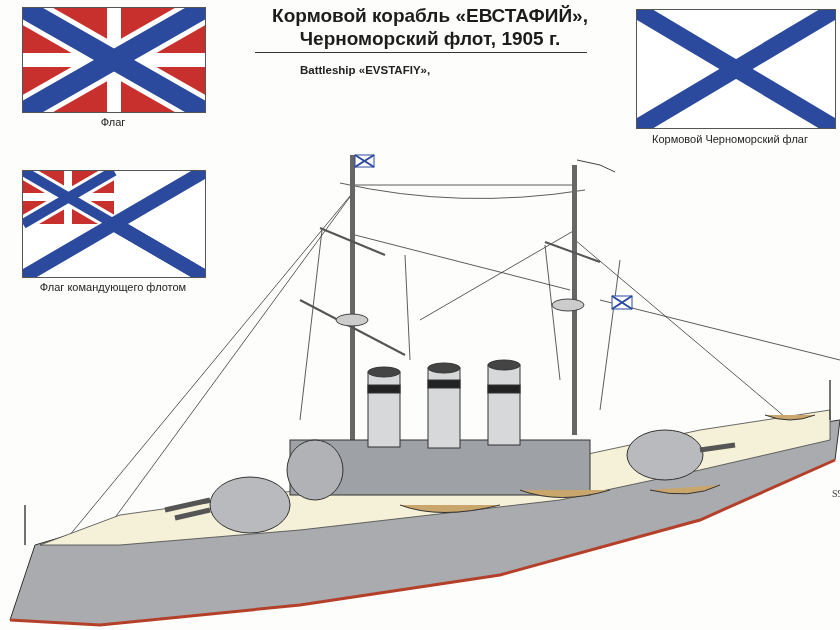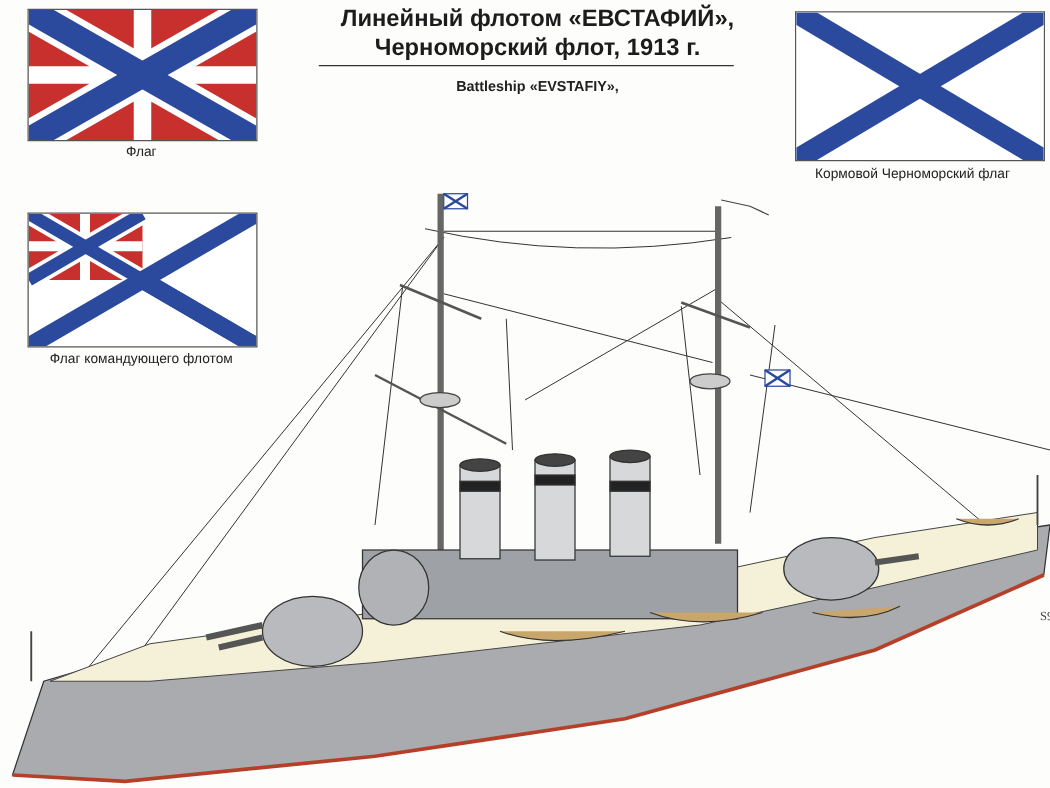--- a/index.html
+++ b/index.html
@@ -10,34 +10,34 @@
     position: relative;
   }
   .abs { position: absolute; }
   .title {
     left: 240px; top: 4px; width: 380px;
     text-align: center; font-weight: bold; font-size: 19px; line-height: 23px; color: #1c1c1c;
   }
   .rule { left: 255px; top: 52px; width: 332px; height: 1px; background: #333; }
   .subtitle {
     left: 300px; top: 62px; width: 260px;
-    text-align: center; font-weight: bold; font-size: 11.5px; line-height: 16px; color: #222;
+    font-weight: bold; font-size: 11.5px; line-height: 16px; color: #222;
   }
   .flag { border: 1px solid #555; overflow: hidden; }
   .flag svg { display: block; width: 100%; height: 100%; }
   .cap { text-align: center; font-size: 11px; color: #222; }
   .ship { left: 0; top: 150px; width: 840px; height: 480px; }
   .sig { left: 832px; top: 488px; font-size: 10px; color: #444; font-family: Liberation Serif, serif; }
 </style>
 </head>
 <body>
 
 <div class="abs title">
-  <div>Линейный флотом «ЕВСТАФИЙ»,</div>
-  <div>Черноморский флот, 1913 г.</div>
+  <div>Кормовой корабль «ЕВСТАФИЙ»,</div>
+  <div>Черноморский флот, 1905 г.</div>
 </div>
 <div class="abs rule"></div>
 <div class="abs subtitle">
   <div>Battleship «EVSTAFIY»,</div>
 </div>
 
 <div class="abs flag" style="left:22px;top:7px;width:182px;height:104px;">
   <svg viewBox="0 0 182 104" preserveAspectRatio="none">
     <rect width="182" height="104" fill="#c8302e"></rect>
     <rect x="84" y="0" width="14" height="104" fill="#fff"></rect>

